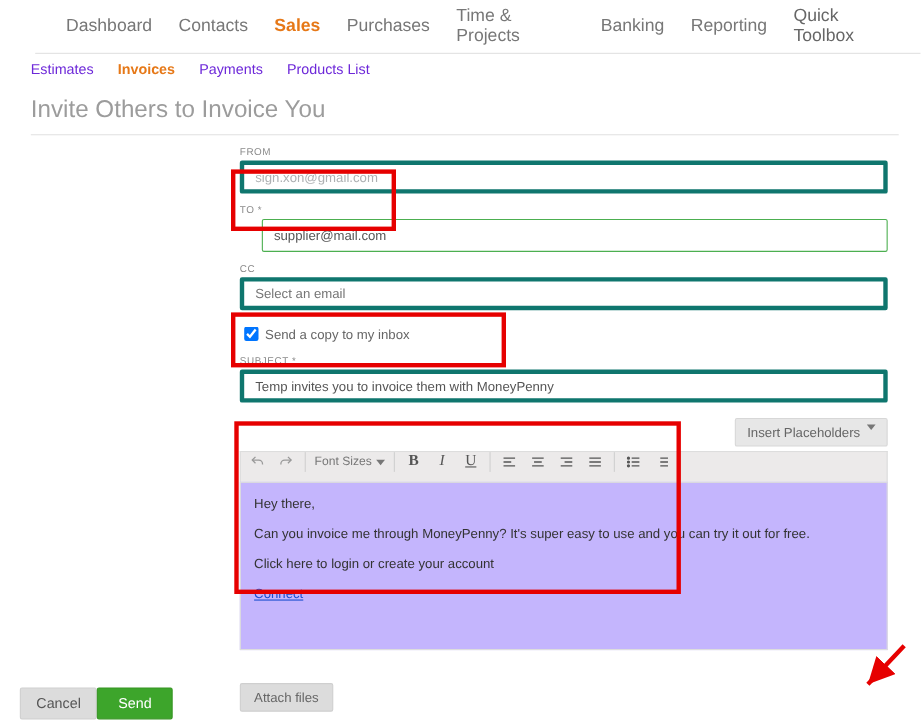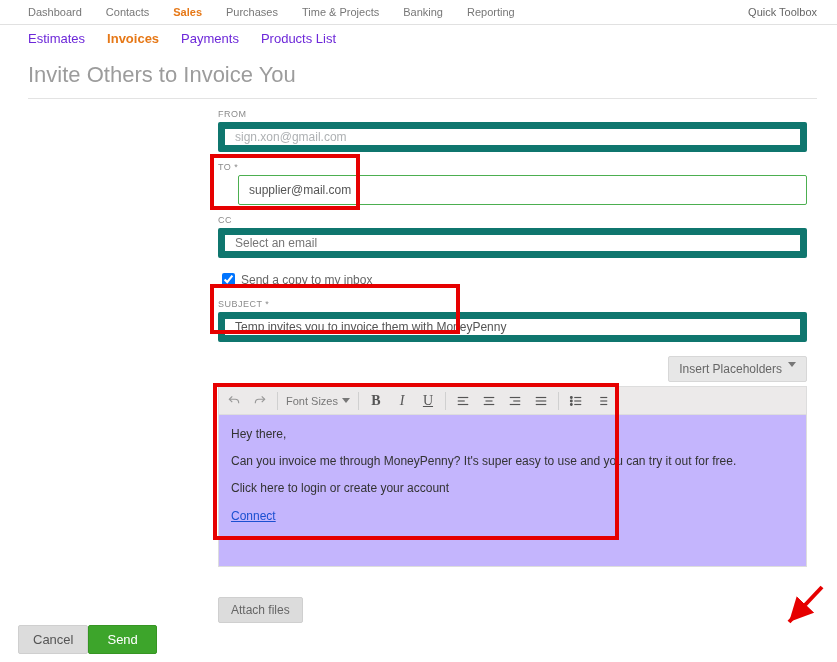--- a/index.html
+++ b/index.html
@@ -8,21 +8,22 @@
     width:837px; height:662px;
     font-family: Arial, Helvetica, sans-serif;
     font-size:13px; color:#555; background:#fff;
     position:relative;
   }
   
   .topnav {
     display:flex; align-items:center;
     padding:6px 20px 6px 28px;
     border-bottom:1px solid #e1e1e1;
-    font-size:11px;
+    font-size:16px;
+    margin-left:32px;
   }
   .topnav .item { margin-right:24px; color:#777; cursor:pointer; }
   .topnav .item.active { color:#e67817; font-weight:bold; }
   .topnav .spacer { flex:1; }
   .topnav .toolbox { color:#666; }
   
   .subnav {
     display:flex; align-items:center;
     padding:6px 20px 6px 28px;
     font-size:13px;
@@ -33,41 +34,41 @@
   .page-title {
     padding:10px 20px 6px 28px;
     font-size:22px; color:#9c9c9c; font-weight:400;
   }
   .hr { border:0; border-top:1px solid #e3e3e3; margin:4px 20px 0 28px; }
   
   .form { margin-left:218px; margin-right:30px; }
   .lbl { font-size:9px; letter-spacing:0.5px; color:#8b8b8b; text-transform:uppercase; margin-top:10px; margin-bottom:3px; }
   .inp {
     width:100%; height:30px;
-    border:7px solid #0f766e; border-radius:2px;
+    border:4px solid #0f766e; border-radius:2px;
     padding:0 10px; font-size:12px; color:#555;
     font-family:inherit;
   }
   .inp.placeholder { color:#aeb1b3; }
   .inp.green { border:1px solid #4caf50;margin-left:20px; }
   .to-wrap { display:flex; }
   .inp.green.to { width:574px; }
   .checkbox-row { display:flex; align-items:center; margin-top:12px; font-size:12px; color:#666; }
   .checkbox-row input { margin-right:6px; }
   .placeholders-row { display:flex; justify-content:flex-end; margin-top:14px; margin-bottom:4px; }
   .placeholders-btn {
     background:#e7e7e7; border:1px solid #d7d7d7; border-radius:2px;
     padding:5px 10px; font-size:12px; color:#666; display:flex; align-items:flex-start; gap:6px;
     cursor:pointer;
   }
   .chev { width:0;height:0;border-left:4px solid transparent;border-right:4px solid transparent;border-top:5px solid #777; }
   
   .ed-toolbar {
     background:#eceaea; border:1px solid #ddd; border-bottom:0;
-    height:28px; display:flex; align-items:center; padding:0 6px; gap:8px;
+    height:28px; display:flex; padding:0 6px; gap:8px;
     font-size:11px; color:#777;
   }
   .ed-toolbar .tbtn { display:flex; align-items:center; justify-content:center; min-width:18px; height:18px; }
   .ed-toolbar .divider { width:1px; height:18px; background:#d0d0d0; }
   .ed-toolbar svg { display:block; }
   
   .editor {
     border:1px solid #ddd; padding:10px 12px 40px 12px;
     font-size:12px; color:#333; line-height:1.6;
     min-height:150px; background:#c4b5fd;

